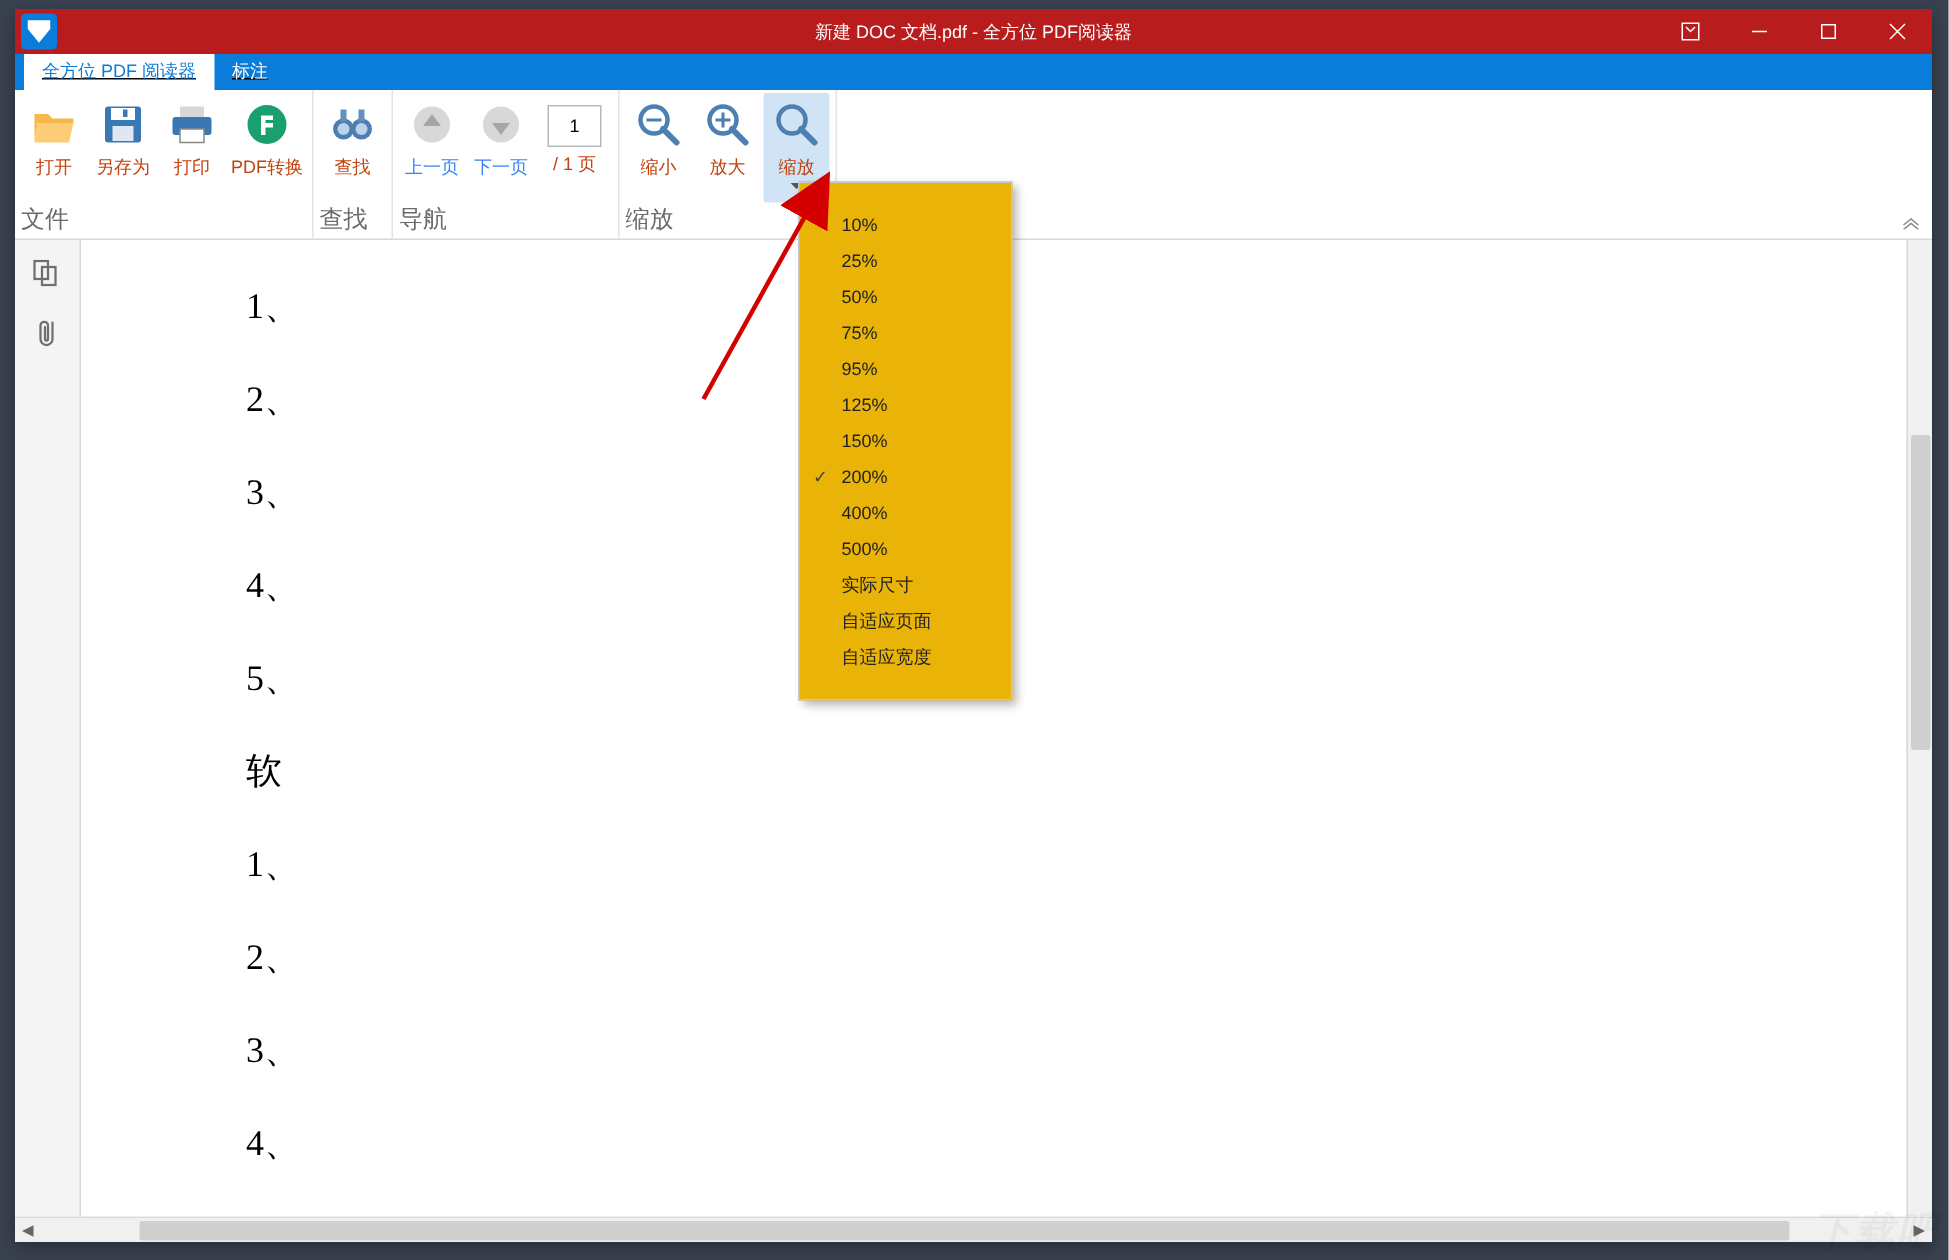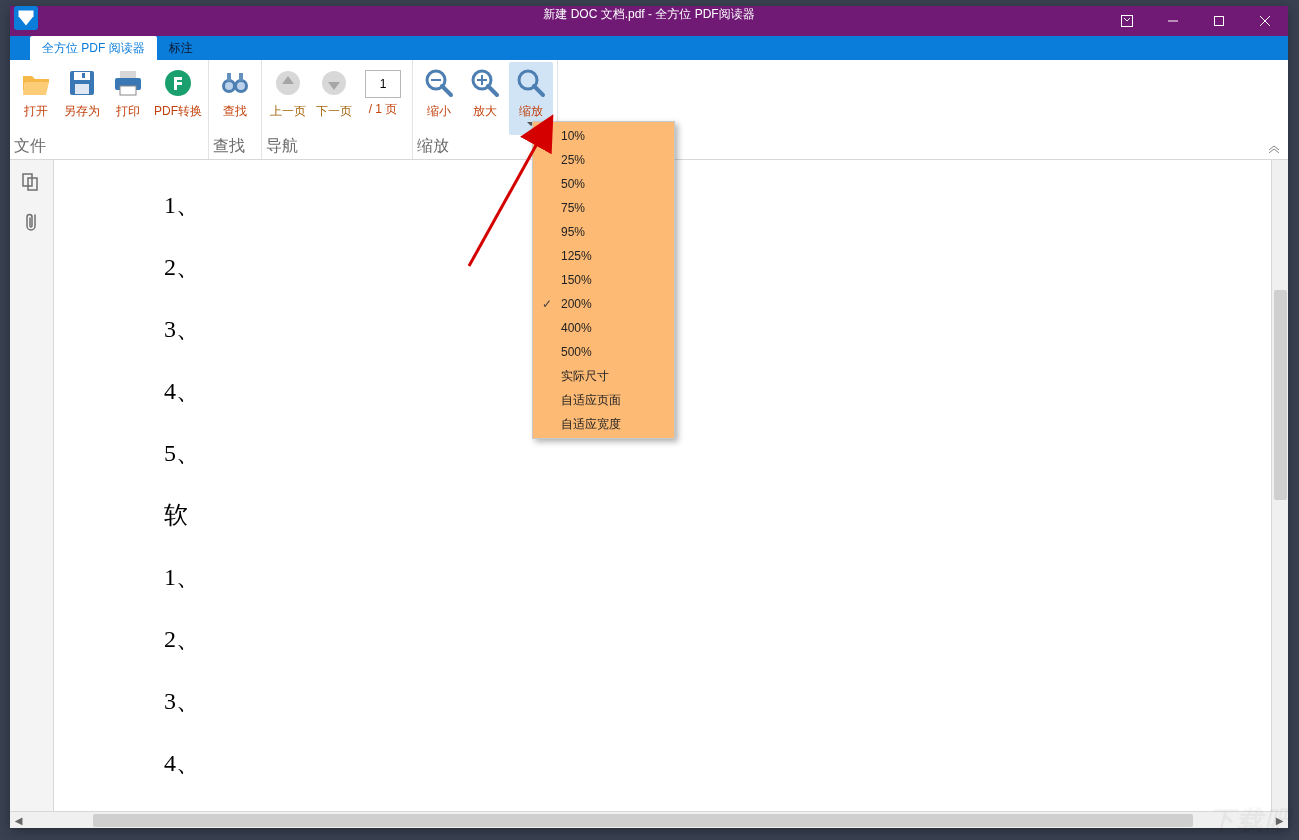--- a/index.html
+++ b/index.html
@@ -16,23 +16,24 @@
   position: absolute;
   left: 10px; top: 6px;
   width: 1278px; height: 822px;
   background: #fff;
   box-shadow: 0 3px 12px rgba(0,0,0,0.35);
   display: flex;
   flex-direction: column;
 }
 .titlebar {
   height: 30px;
-  background: #701a75;
+  background: #b91c1c;
   color: #fff;
   display: flex;
+  align-items: center;
   position: relative;
   text-decoration: underline;
 }
 .titlebar .app-icon {
   width: 24px; height: 24px;
   margin-left: 4px;
   background: #0a7cda;
   border-radius: 3px;
   display: flex; align-items: center; justify-content: center;
 }
@@ -51,26 +52,28 @@
 }
 .titlebar .win-btn {
   width: 46px; height: 100%;
   display: flex; align-items: center; justify-content: center;
   color: #fff;
 }
 .tabs {
   height: 24px;
   background: #0a7cda;
   display: flex;
-  padding-left: 20px;
+  align-items: flex-end;
+  padding-left: 6px;
+  text-decoration: underline;
 }
 .tab {
   padding: 4px 12px;
   font-size: 12px;
-  color: #0f172a;
+  color: #ffffff;
   cursor: pointer;
 }
 .tab.active {
   background: #fff;
   color: #0a7cda;
   border-radius: 2px 2px 0 0;
 }
 .ribbon {
   height: 100px;
   background: #fff;
@@ -103,21 +106,21 @@
   padding-top: 4px;
   cursor: pointer;
   border-radius: 2px;
 }
 .ribbon-btn.wide { width: 52px; }
 .ribbon-btn .icon-slot {
   width: 34px; height: 34px;
   display: flex; align-items: center; justify-content: center;
 }
 .ribbon-btn .lbl { font-size: 12px; color: #c2410c; margin-top: 3px; }
-.ribbon-btn.disabled .lbl { color: #a16207; }
+.ribbon-btn.disabled .lbl { color: #3b82f6; }
 .ribbon-btn.active { background: #d1e4f6; }
 .page-input {
   width: 36px; height: 28px;
   border: 1px solid #b7b7b7;
   text-align: center;
   font-size: 12px;
   margin-top: 4px;
 }
 .collapse-arrow {
   position: absolute;
@@ -200,24 +203,24 @@
   position: absolute;
   left: 2px; top: 130px;
   width: 13px; height: 210px;
   background: #cfcfcf;
   border-radius: 2px;
 }
 .dropdown {
   position: absolute;
   left: 532px; top: 121px;
   width: 143px;
-  background: #fdba74;
+  background: #eab308;
   border: 1px solid #c8c8c8;
   box-shadow: 3px 3px 6px rgba(0,0,0,0.3);
-  padding: 2px 0;
+  padding: 16px 0;
   z-index: 50;
 }
 .dropdown .dd-item {
   display: flex;
   align-items: center;
   height: 24px;
   font-size: 12px;
   color: #222;
   cursor: pointer;
   padding-right: 10px;

